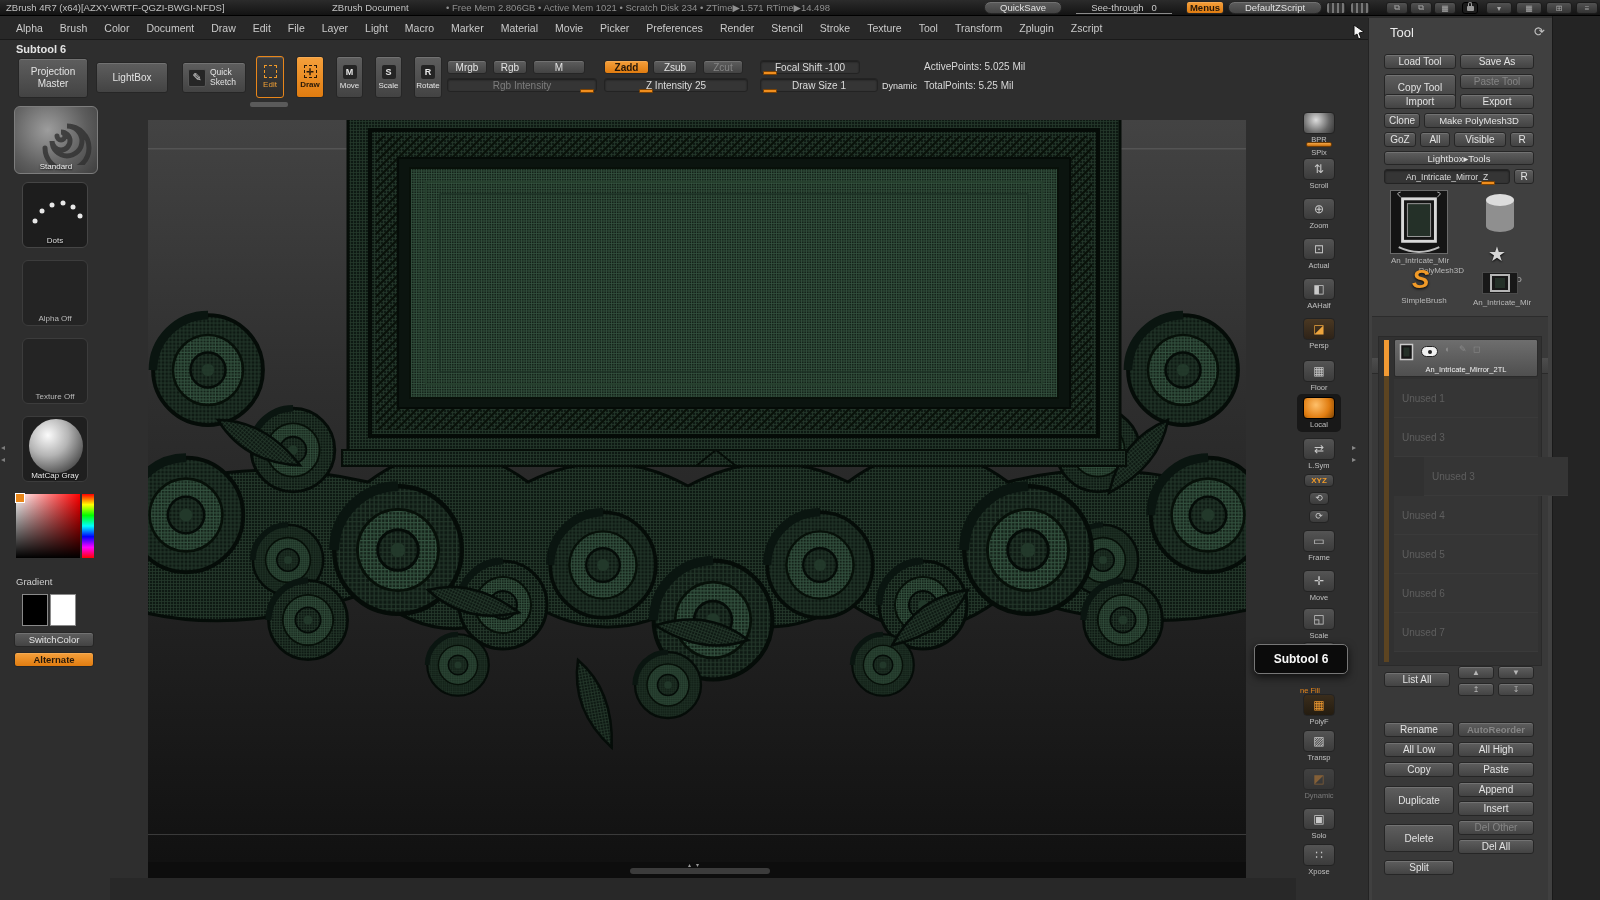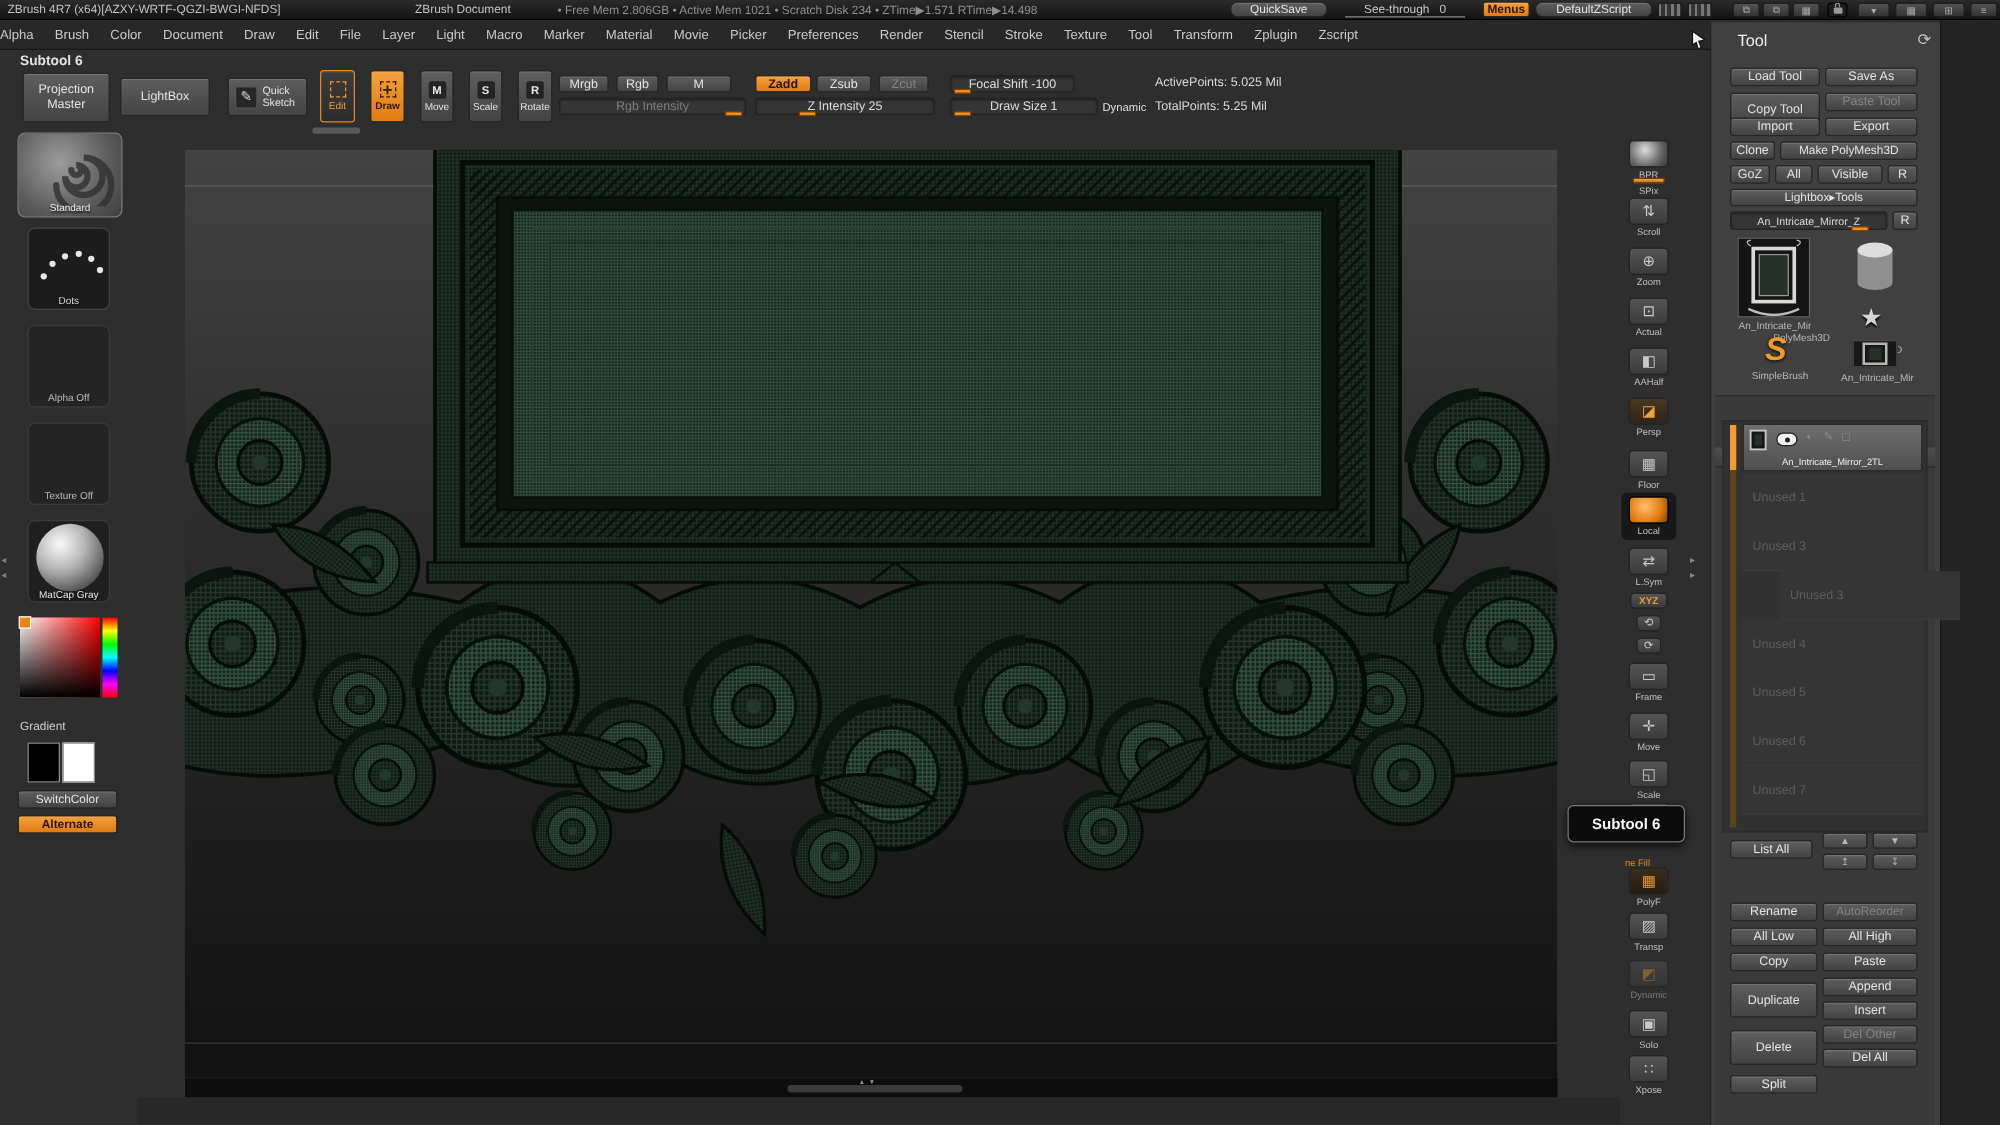--- a/index.html
+++ b/index.html
@@ -45,21 +45,21 @@
       <span style="display:block;width:7px;height:5px;background:#999;border-radius:1px;position:relative;">
           <span style="position:absolute;top:-4px;left:1px;width:4px;height:4px;border:1px solid #999;border-bottom:none;border-radius:3px 3px 0 0;"></span>
         </span>
     </div>
     <div class="tbic" style="left:1486px;width:26px;">▾</div>
     <div class="tbic" style="left:1516px;width:26px;">▦</div>
     <div class="tbic" style="left:1546px;width:26px;">⊞</div>
     <div class="tbic" style="left:1576px;width:22px;">≡</div>
   </div>
 
-  <div class="a" style="left:0;top:16px;width:1368px;height:24px;background:#282828;border-bottom:1px solid #191919;display:flex;align-items:center;gap:17px;font-size:10.5px;color:#cacaca;white-space:nowrap;">
+  <div class="a" style="left:0;top:16px;width:1368px;height:24px;background:#282828;border-bottom:1px solid #191919;display:flex;align-items:center;gap:17px;padding-left:16px;font-size:10.5px;color:#cacaca;white-space:nowrap;">
     <span class="mi">Alpha</span>
     <span class="mi">Brush</span>
     <span class="mi">Color</span>
     <span class="mi">Document</span>
     <span class="mi">Draw</span>
     <span class="mi">Edit</span>
     <span class="mi">File</span>
     <span class="mi">Layer</span>
     <span class="mi">Light</span>
     <span class="mi">Macro</span>
@@ -442,21 +442,21 @@
   <div class="ur" style="top:574px;">Unused 6</div>
   <div class="ur" style="top:613px;">Unused 7</div>
 
   <div class="b" style="left:1384px;top:672px;width:66px;height:15px;">List All</div>
   <div class="b" style="left:1458px;top:666px;width:36px;height:13px;font-size:8px;color:#b5b5b5;">▲</div>
   <div class="b" style="left:1498px;top:666px;width:36px;height:13px;font-size:8px;color:#b5b5b5;">▼</div>
   <div class="b" style="left:1458px;top:683px;width:36px;height:13px;font-size:8px;color:#b5b5b5;">↥</div>
   <div class="b" style="left:1498px;top:683px;width:36px;height:13px;font-size:8px;color:#b5b5b5;">↧</div>
 
   <div class="b" style="left:1384px;top:722px;width:70px;height:15px;">Rename</div>
-  <div class="b dim" style="left:1458px;top:722px;width:76px;height:15px;font-size:9.5px;">AutoReorder</div>
+  <div class="b dim" style="left:1458px;top:722px;width:76px;height:15px;font-size:9.5px;font-weight:bold;">AutoReorder</div>
   <div class="b" style="left:1384px;top:742px;width:70px;height:15px;">All Low</div>
   <div class="b" style="left:1458px;top:742px;width:76px;height:15px;">All High</div>
   <div class="b" style="left:1384px;top:762px;width:70px;height:15px;">Copy</div>
   <div class="b" style="left:1458px;top:762px;width:76px;height:15px;">Paste</div>
   <div class="b" style="left:1384px;top:786px;width:70px;height:28px;">Duplicate</div>
   <div class="b" style="left:1458px;top:782px;width:76px;height:15px;">Append</div>
   <div class="b" style="left:1458px;top:801px;width:76px;height:15px;">Insert</div>
   <div class="b" style="left:1384px;top:824px;width:70px;height:28px;">Delete</div>
   <div class="b dim" style="left:1458px;top:820px;width:76px;height:15px;">Del Other</div>
   <div class="b" style="left:1458px;top:839px;width:76px;height:15px;">Del All</div>

